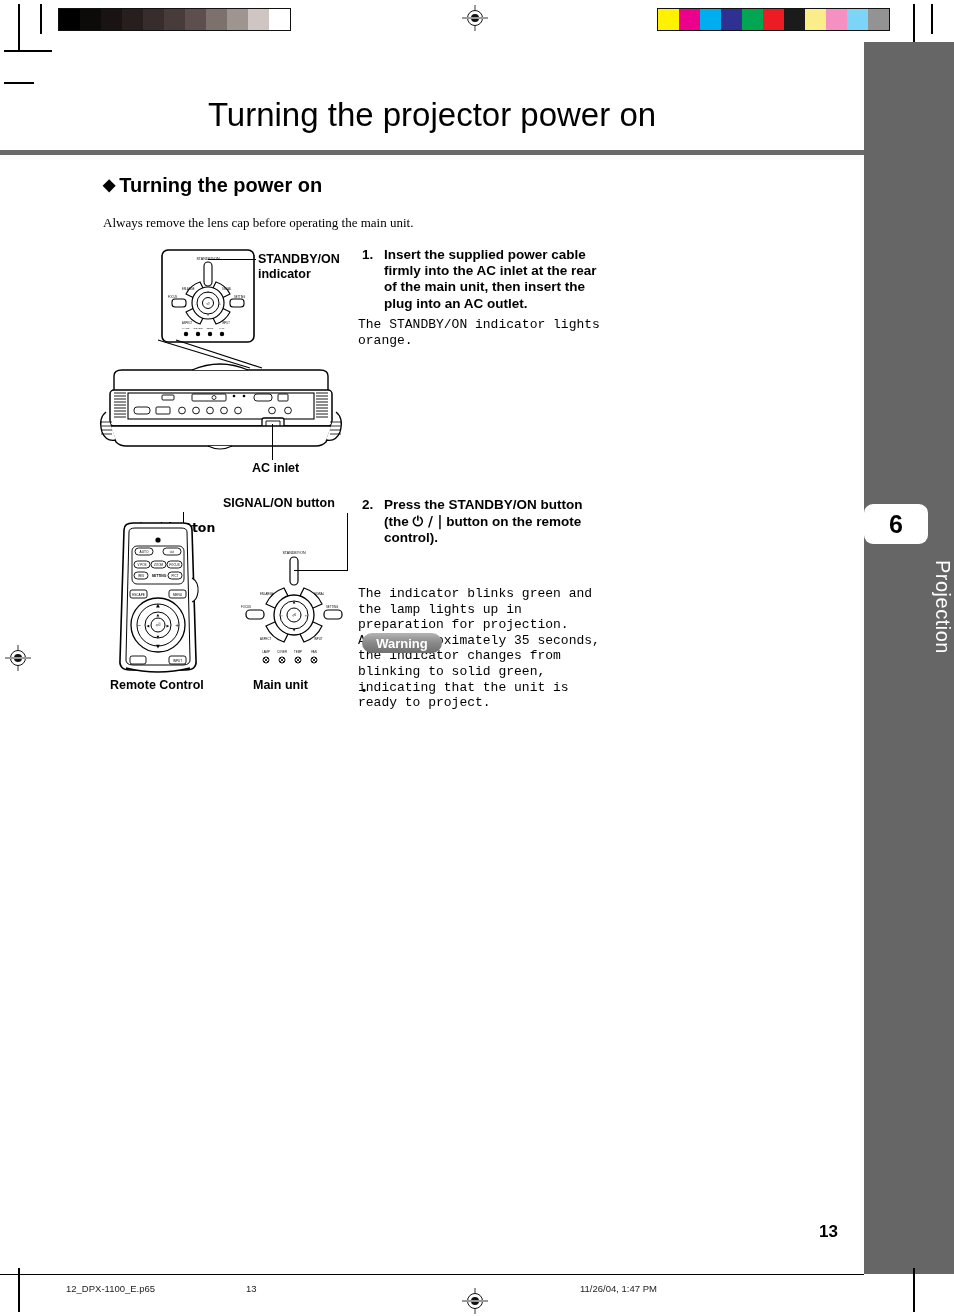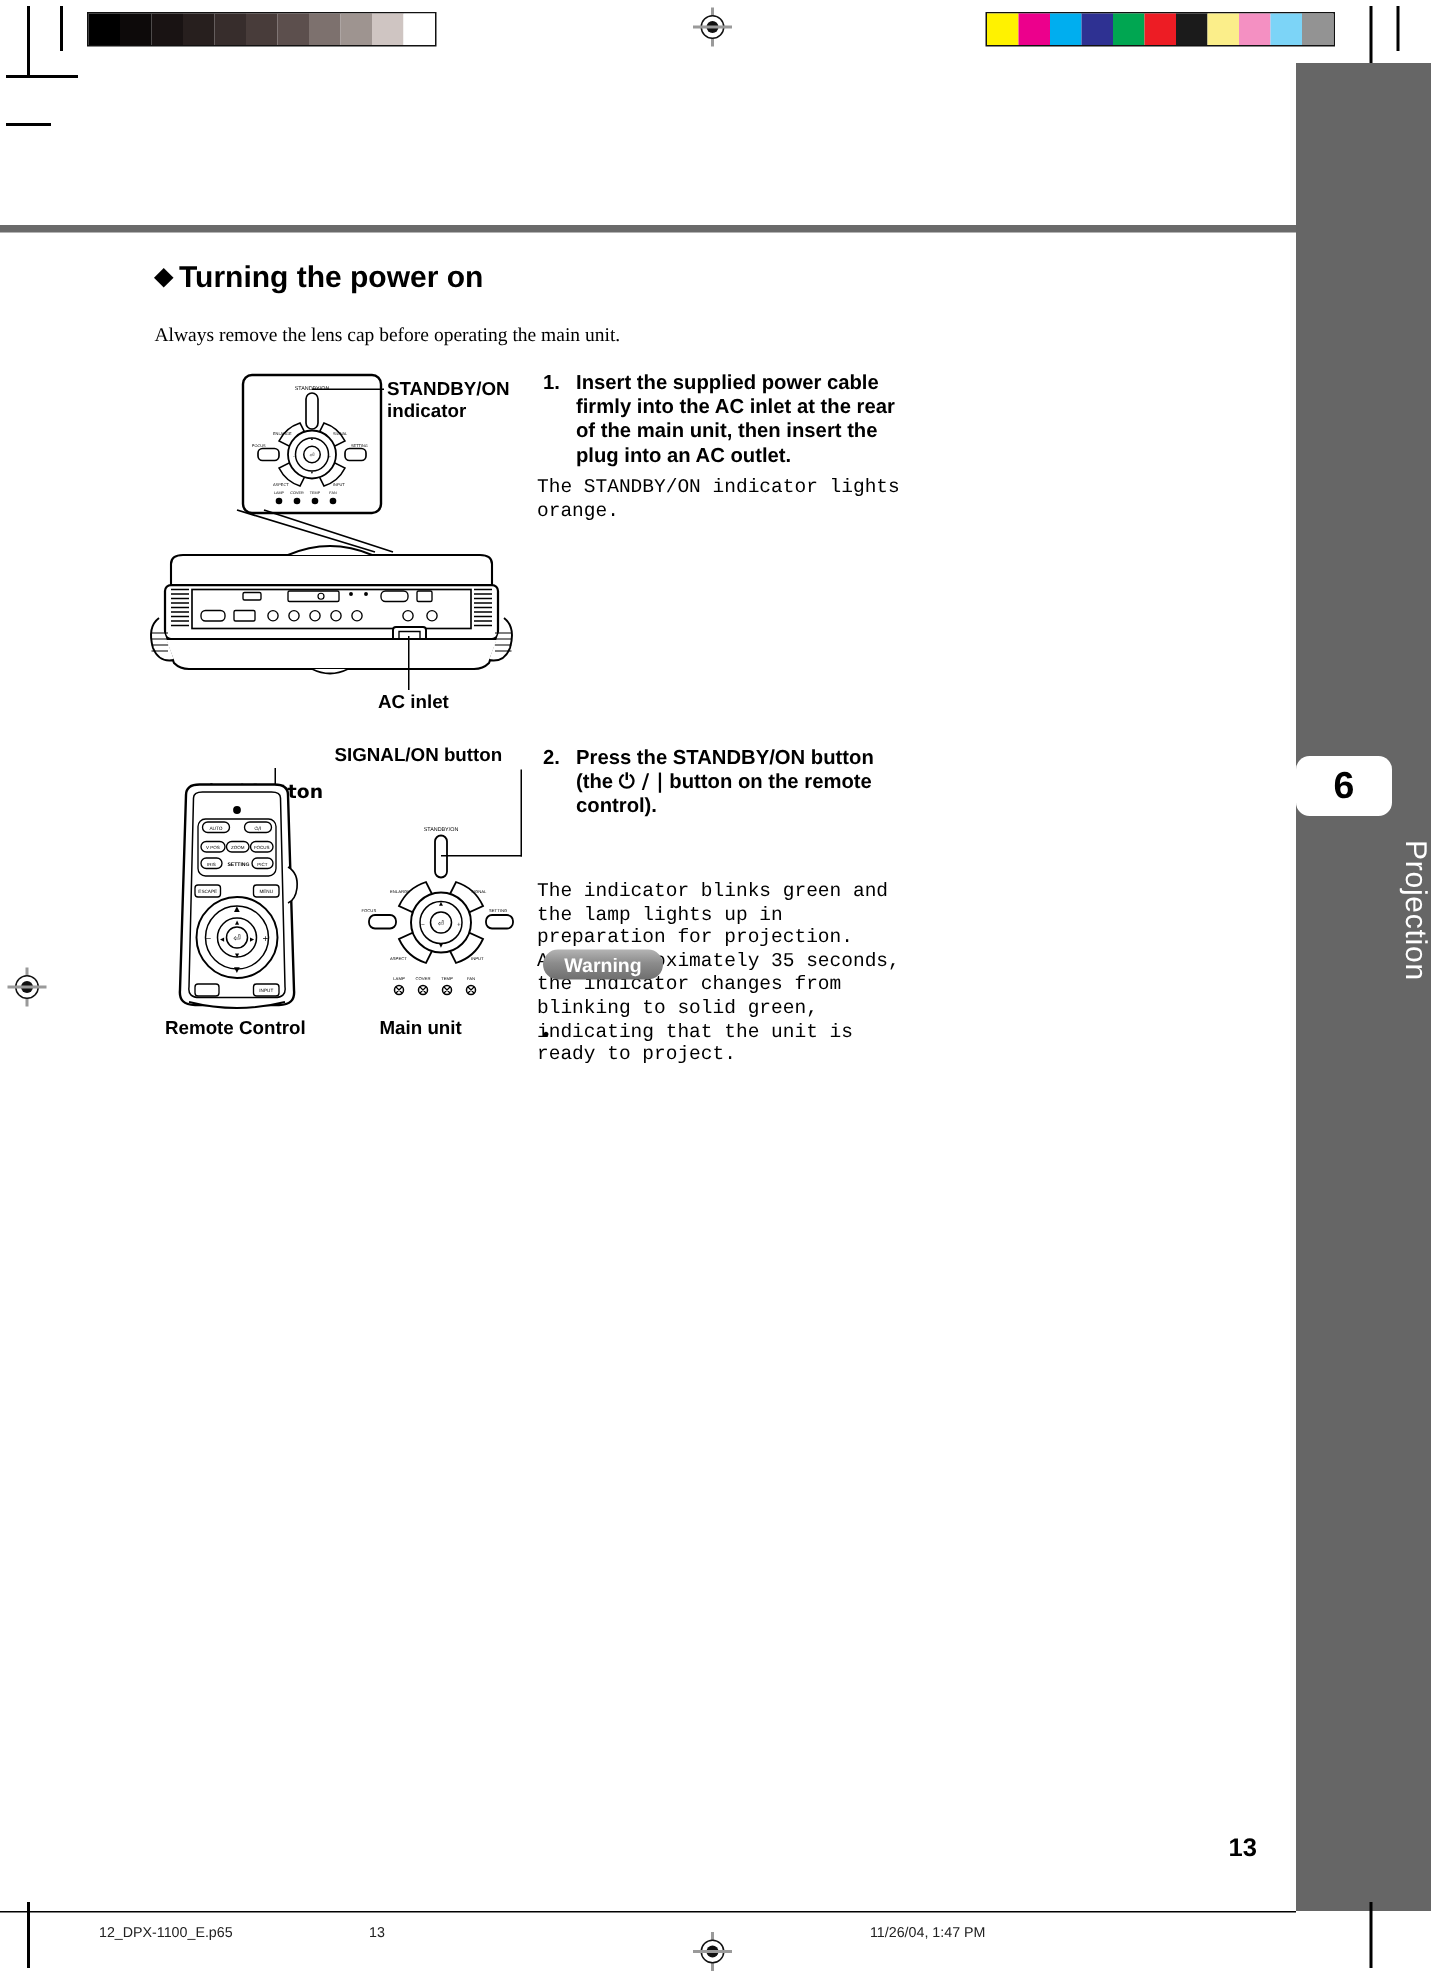--- a/index.html
+++ b/index.html
@@ -127,20 +127,23 @@
       <span></span>
     </div>
   <div class="reg" style="left:462px;top:1288px;">
       <span></span>
     </div>
 
   <div class="sidebar"></div>
   <div class="chapter-badge">6</div>
   <div class="chapter-name">Projection</div>
 
+  <div class="title-band">
+    <div class="page-title">Turning the projector power on</div>
+  </div>
   <div class="title-rule"></div>
 
   <div class="sec-head">
     <span class="dia">◆</span><span>Turning the power on</span>
   </div>
   <div class="lead">Always remove the lens cap before operating the main unit.</div>
 
   <svg style="position:absolute;left:160px;top:248px;" width="96" height="100" viewBox="0 0 96 100">
     <rect x="2" y="2" width="92" height="92" rx="6" fill="#fff" stroke="#000" stroke-width="1.6"></rect>
     <text x="48" y="12" font-size="3.6" text-anchor="middle" font-family="Liberation Sans, sans-serif">STANDBY/ON</text>

